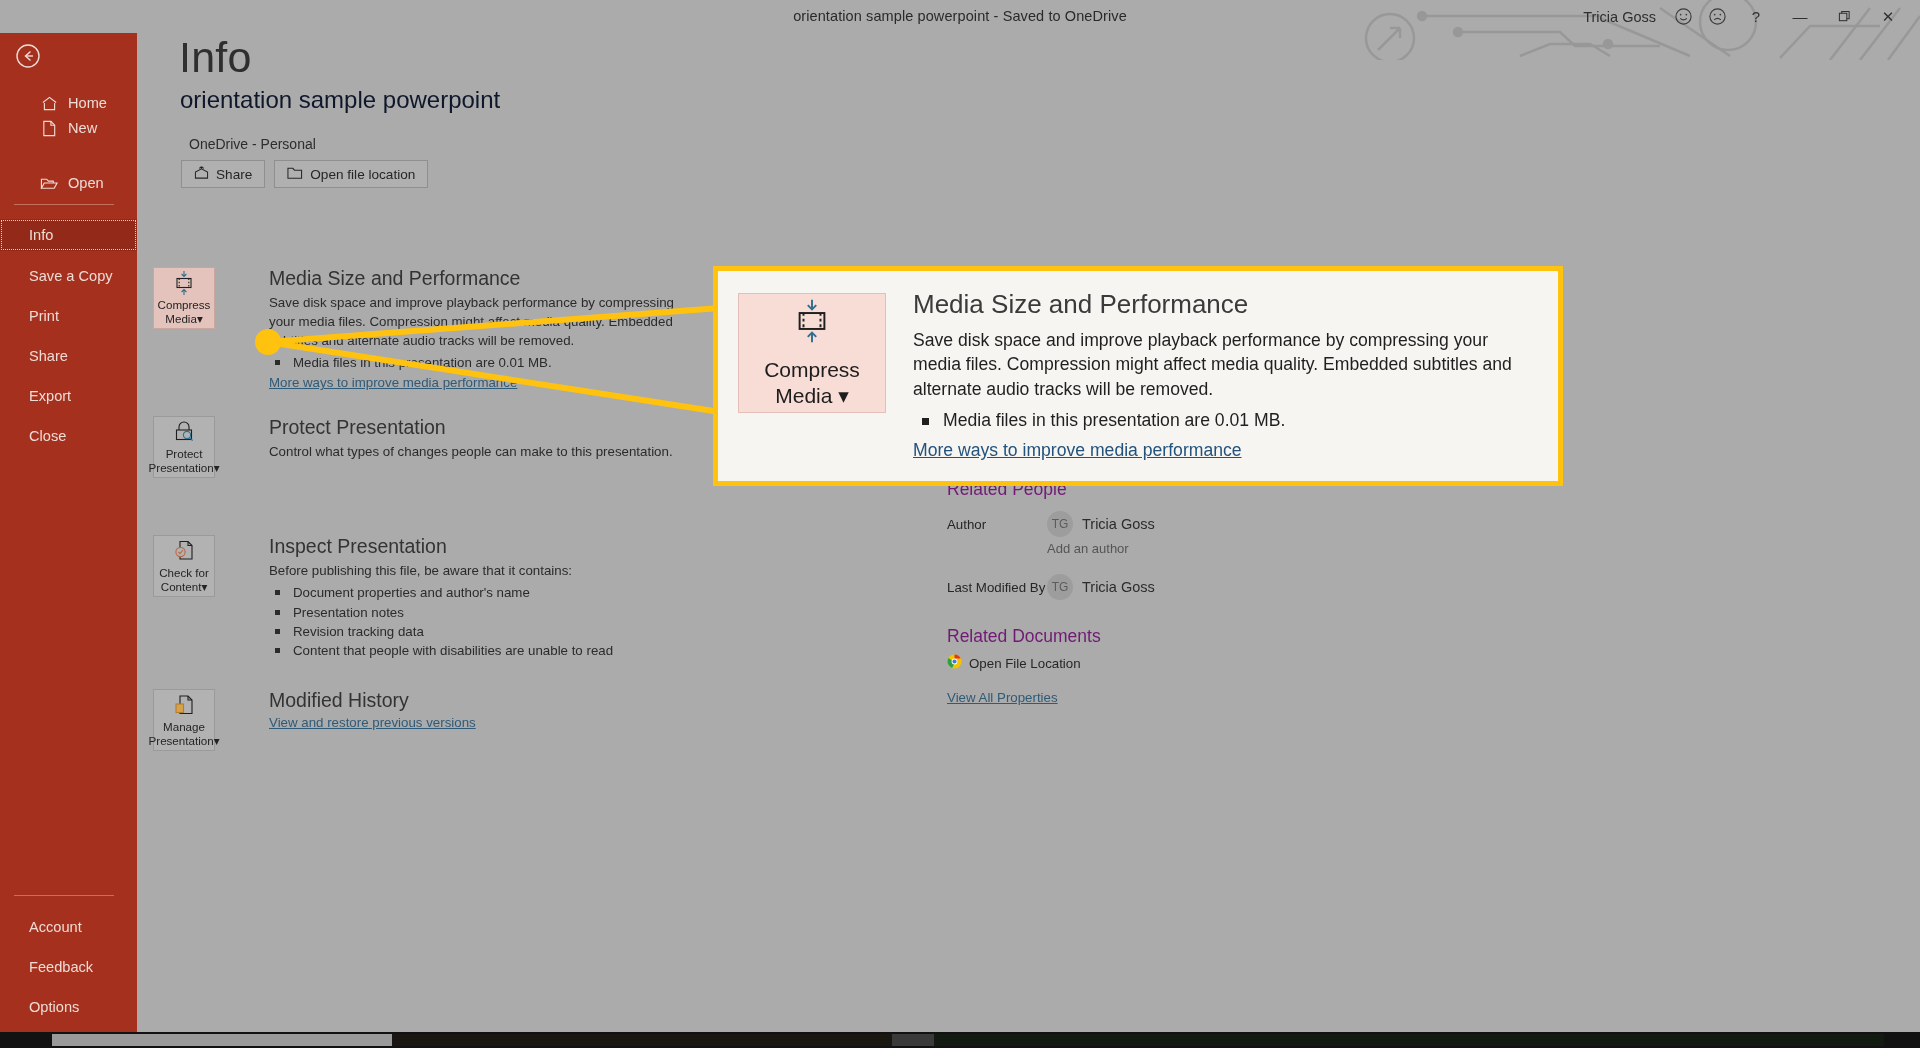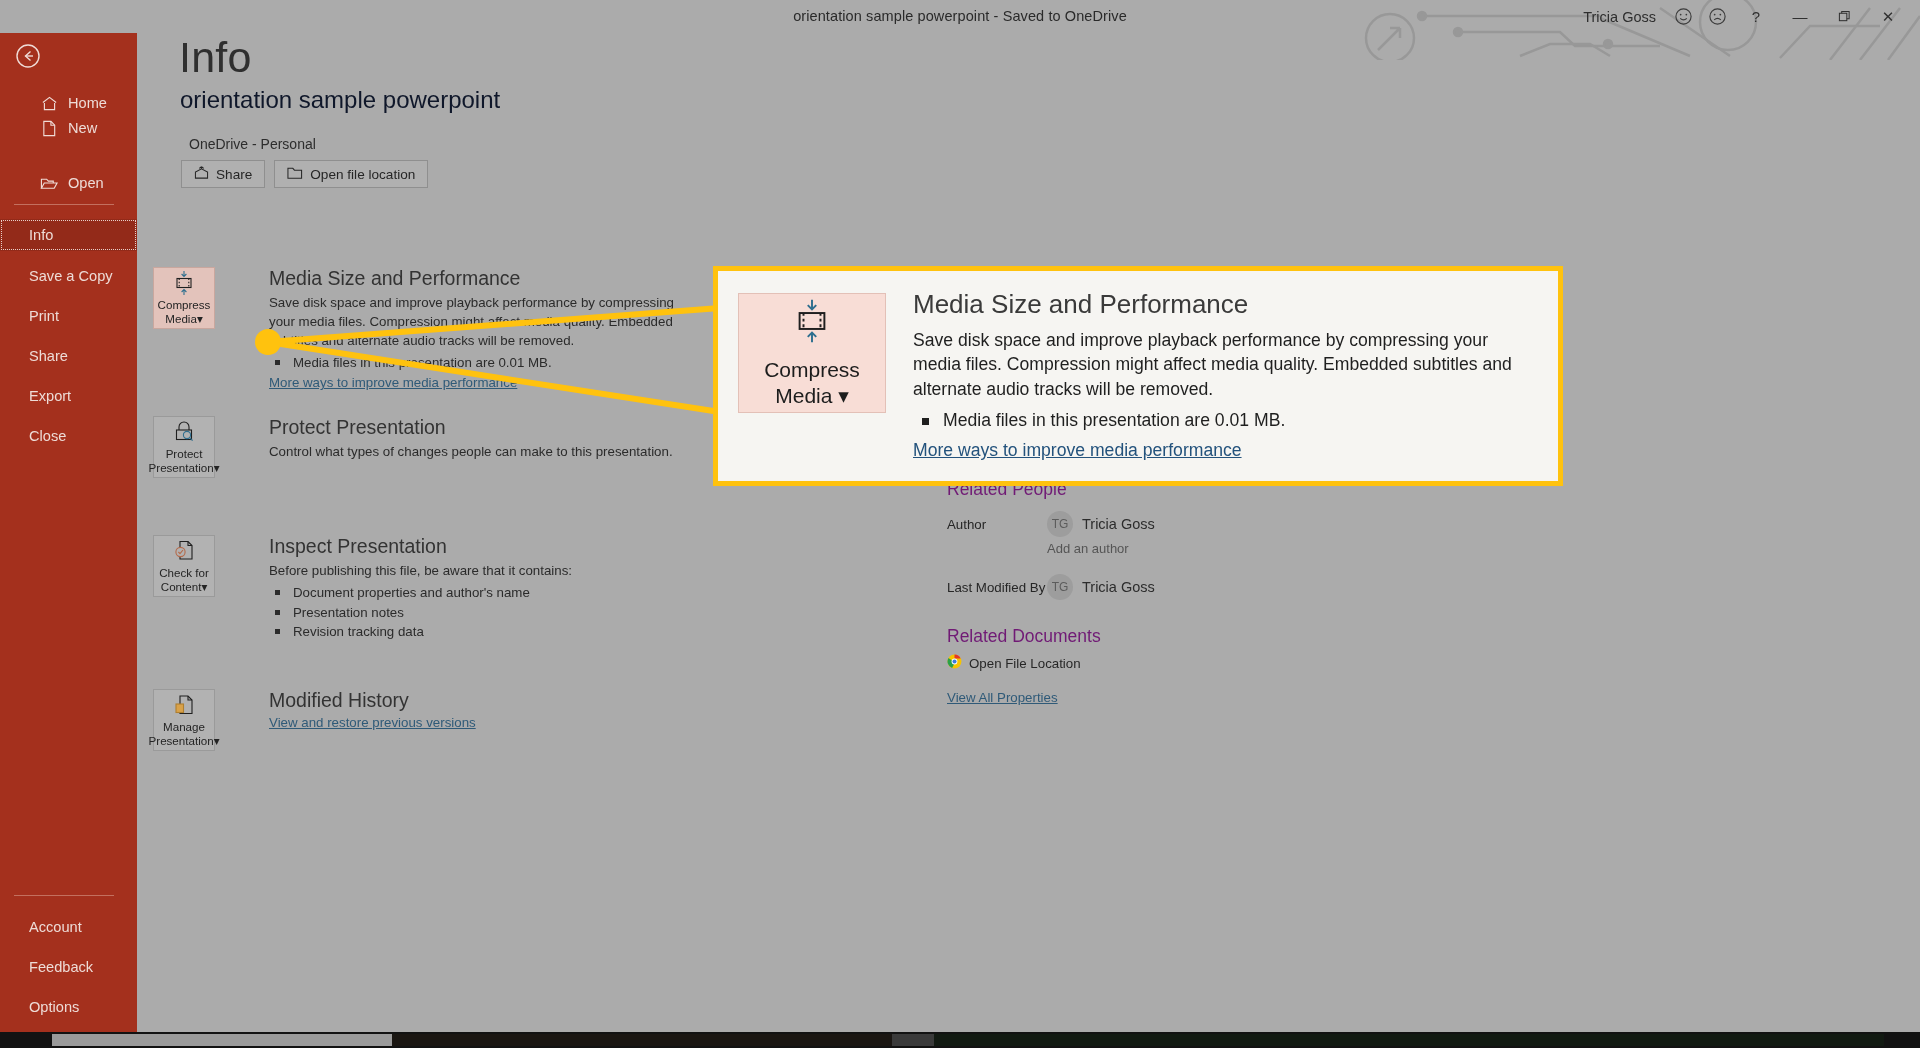--- a/index.html
+++ b/index.html
@@ -403,20 +403,21 @@
         <span>Check for</span>
         <span><span>Content</span><span>▾</span></span>
       </div>
       <div class="sec-body">
         <div class="sec-title">Inspect Presentation</div>
         <div class="sec-desc">Before publishing this file, be aware that it contains:</div>
         <ul class="sec-list">
           <li>Document properties and author's name</li>
           <li>Presentation notes</li>
           <li>Revision tracking data</li>
+          <li>Content that people with disabilities are unable to read</li>
         </ul>
       </div>
     </div>
 
     <div class="section" style="top:689px;">
       <div class="big-btn">
         <span class="bb-icon">
           <svg width="24" height="24" viewBox="0 0 24 24" fill="none" stroke="#1f1f1f" stroke-width="1.1">
             <path d="M8 3 H16 L20 7 V20.5 H8 Z"></path>
               <path d="M16 3 V7 H20"></path>

